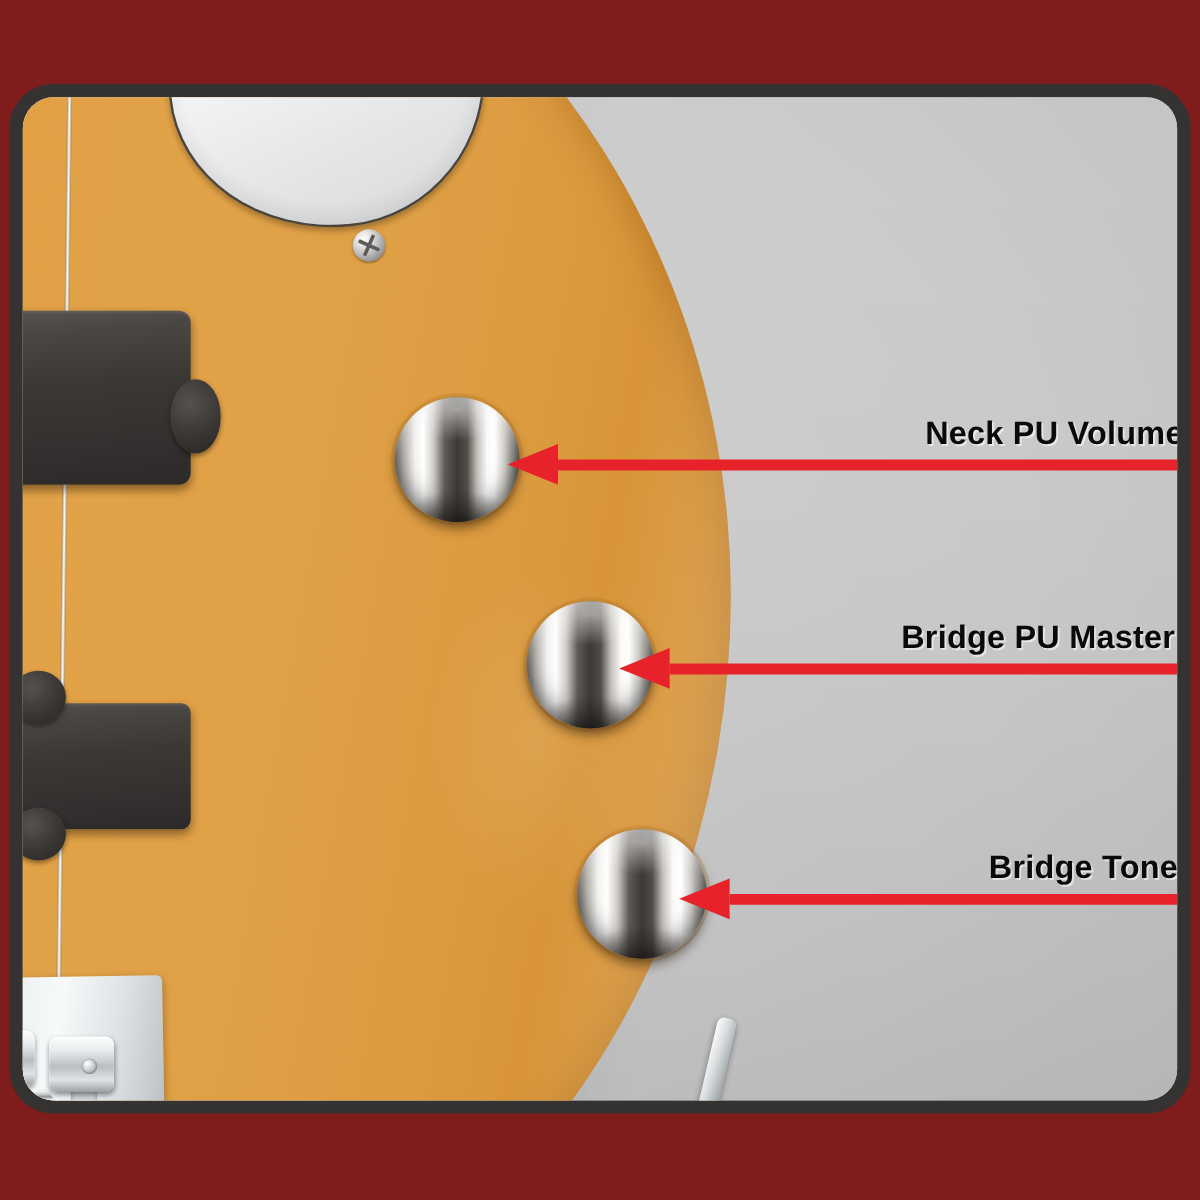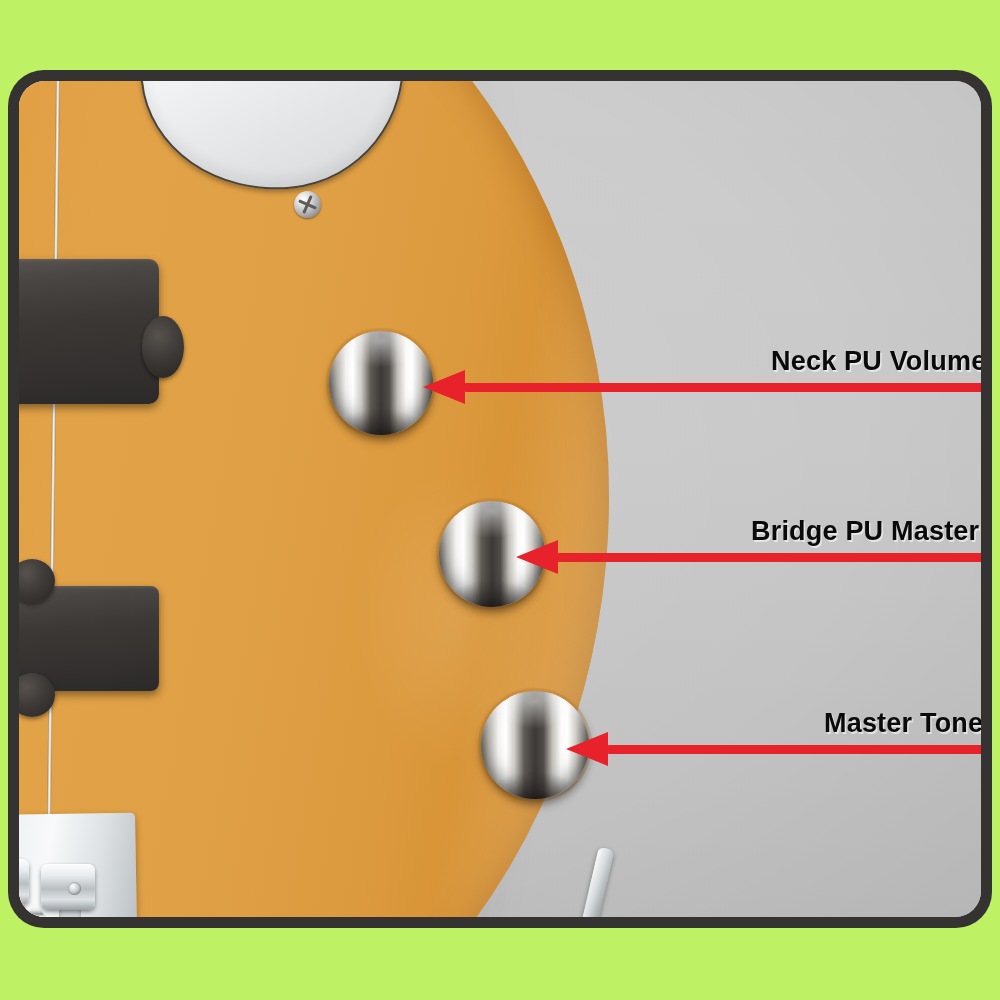--- a/index.html
+++ b/index.html
@@ -9,21 +9,21 @@
     width: 1000px;
     height: 1000px;
     overflow: hidden;
     font-family: "Liberation Sans", sans-serif;
   }
 
   #stage {
     position: relative;
     width: 1000px;
     height: 1000px;
-    background: #bef264;
+    background: #7f1d1d;
   }
 
   
   #frame {
     position: absolute;
     left: 8px;
     top: 70px;
     width: 984px;
     height: 858px;
     border-radius: 36px;
@@ -344,19 +344,19 @@
 
       <div class="callout" style="left:0; top:472px;">
         <div class="head" style="left:497px;"></div>
         <div class="line" style="left:539px; width:428px;"></div>
         <div class="label" style="left:732px; top:-37px;">Bridge PU Master</div>
       </div>
 
       <div class="callout" style="left:0; top:664px;">
         <div class="head" style="left:547px;"></div>
         <div class="line" style="left:589px; width:378px;"></div>
-        <div class="label" style="left:805px; top:-37px;">Master Tone</div>
+        <div class="label" style="left:805px; top:-37px;">Bridge Tone</div>
       </div>
 
     </div>
   </div>
 
 </div>
 
 </body></html>

